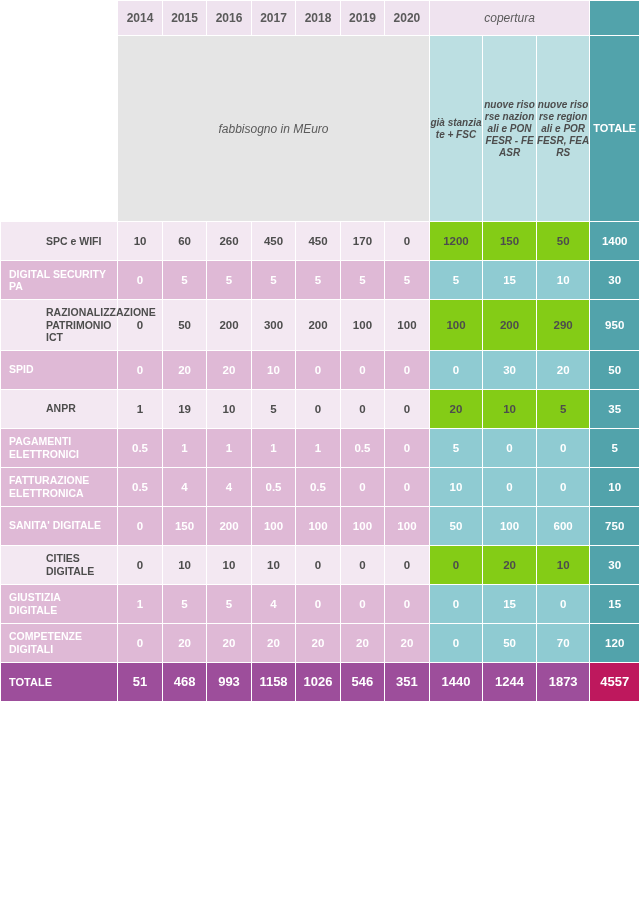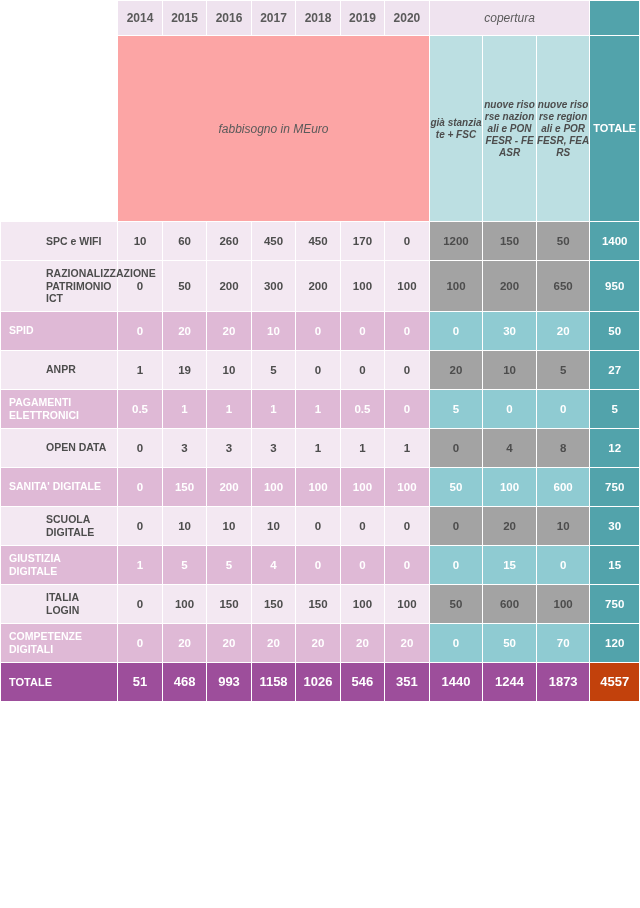--- a/index.html
+++ b/index.html
@@ -43,21 +43,21 @@
     height:22px;
     font-size:12px;
     font-style:italic;
     font-weight:normal;
     color:#5a5a5a;
   }
   .hdr-tot-top{background:#52a3ab;}
 
   
   .hdr-fab{
-    background:#fca5a5;
+    background:#e5e5e5;
     height:185px;
     font-style:italic;
     font-weight:normal;
     font-size:12px;
     color:#5a5a5a;
   }
   .hdr-sub{
     background:#bcdfe2;
     height:185px;
     font-style:italic;
@@ -84,32 +84,32 @@
     line-height:12.5px;
     font-weight:bold;
     color:#4d4d4d;
   }
   .lbl.pink-light{background:#f3e8f2;color:#4d4d4d;padding-left:45px;}
   .lbl.pink-mid{background:#dfb9d6;color:#ffffff;}
 
   .num{font-size:11.5px;}
   .fab-light{background:#f3e8f2;}
   .fab-mid{background:#dfb9d6;color:#ffffff;}
-  .cov-light{background:#a3a3a3;}
+  .cov-light{background:#84cc16;}
   .cov-mid{background:#8fcbd2;color:#ffffff;}
   .tot-cell{background:#52a3ab;color:#ffffff;font-size:11.5px;}
 
   
   .trow-lbl{
     background:#9d4e9b;color:#ffffff;text-align:left;
     padding:6px 8px;font-size:11px;font-weight:bold;
   }
   .trow-fab{background:#9d4e9b;color:#ffffff;font-size:13px;font-weight:bold;}
   .trow-cov{background:#9d4e9b;color:#ffffff;font-size:13px;font-weight:bold;}
-  .trow-tot{background:#c2410c;color:#ffffff;font-size:13px;font-weight:bold;}
+  .trow-tot{background:#be185d;color:#ffffff;font-size:13px;font-weight:bold;}
   tr.body-row{height:38px;}
   tr.tall{height:37px;}
 </style>
 </head>
 <body>
 
 <table>
   <colgroup>
     <col class="c-label">
       <col class="c-year">
@@ -152,32 +152,46 @@
         <td class="num fab-light">260</td>
         <td class="num fab-light">450</td>
         <td class="num fab-light">450</td>
         <td class="num fab-light">170</td>
         <td class="num fab-light">0</td>
         <td class="num cov-light">1200</td>
         <td class="num cov-light">150</td>
         <td class="num cov-light">50</td>
         <td class="tot-cell">1400</td>
       </tr>
+      <tr class="body-row">
+        <td class="lbl pink-mid">DIGITAL SECURITY PA</td>
+        <td class="num fab-mid">0</td>
+        <td class="num fab-mid">5</td>
+        <td class="num fab-mid">5</td>
+        <td class="num fab-mid">5</td>
+        <td class="num fab-mid">5</td>
+        <td class="num fab-mid">5</td>
+        <td class="num fab-mid">5</td>
+        <td class="num cov-mid">5</td>
+        <td class="num cov-mid">15</td>
+        <td class="num cov-mid">10</td>
+        <td class="tot-cell">30</td>
+      </tr>
       <tr class="body-row tall">
         <td class="lbl pink-light">RAZIONALIZZAZIONE PATRIMONIO ICT</td>
         <td class="num fab-light">0</td>
         <td class="num fab-light">50</td>
         <td class="num fab-light">200</td>
         <td class="num fab-light">300</td>
         <td class="num fab-light">200</td>
         <td class="num fab-light">100</td>
         <td class="num fab-light">100</td>
         <td class="num cov-light">100</td>
         <td class="num cov-light">200</td>
-        <td class="num cov-light">650</td>
+        <td class="num cov-light">290</td>
         <td class="tot-cell">950</td>
       </tr>
       <tr class="body-row">
         <td class="lbl pink-mid">SPID</td>
         <td class="num fab-mid">0</td>
         <td class="num fab-mid">20</td>
         <td class="num fab-mid">20</td>
         <td class="num fab-mid">10</td>
         <td class="num fab-mid">0</td>
         <td class="num fab-mid">0</td>
@@ -192,66 +206,66 @@
         <td class="num fab-light">1</td>
         <td class="num fab-light">19</td>
         <td class="num fab-light">10</td>
         <td class="num fab-light">5</td>
         <td class="num fab-light">0</td>
         <td class="num fab-light">0</td>
         <td class="num fab-light">0</td>
         <td class="num cov-light">20</td>
         <td class="num cov-light">10</td>
         <td class="num cov-light">5</td>
-        <td class="tot-cell">27</td>
+        <td class="tot-cell">35</td>
       </tr>
       <tr class="body-row">
         <td class="lbl pink-mid">PAGAMENTI ELETTRONICI</td>
         <td class="num fab-mid">0.5</td>
         <td class="num fab-mid">1</td>
         <td class="num fab-mid">1</td>
         <td class="num fab-mid">1</td>
         <td class="num fab-mid">1</td>
         <td class="num fab-mid">0.5</td>
         <td class="num fab-mid">0</td>
         <td class="num cov-mid">5</td>
         <td class="num cov-mid">0</td>
         <td class="num cov-mid">0</td>
         <td class="tot-cell">5</td>
       </tr>
       <tr class="body-row">
-        <td class="lbl pink-light">OPEN DATA</td>
-        <td class="num fab-light">0</td>
-        <td class="num fab-light">3</td>
-        <td class="num fab-light">3</td>
-        <td class="num fab-light">3</td>
-        <td class="num fab-light">1</td>
-        <td class="num fab-light">1</td>
-        <td class="num fab-light">1</td>
-        <td class="num cov-light">0</td>
-        <td class="num cov-light">4</td>
-        <td class="num cov-light">8</td>
-        <td class="tot-cell">12</td>
+        <td class="lbl pink-mid">FATTURAZIONE ELETTRONICA</td>
+        <td class="num fab-mid">0.5</td>
+        <td class="num fab-mid">4</td>
+        <td class="num fab-mid">4</td>
+        <td class="num fab-mid">0.5</td>
+        <td class="num fab-mid">0.5</td>
+        <td class="num fab-mid">0</td>
+        <td class="num fab-mid">0</td>
+        <td class="num cov-mid">10</td>
+        <td class="num cov-mid">0</td>
+        <td class="num cov-mid">0</td>
+        <td class="tot-cell">10</td>
       </tr>
       <tr class="body-row">
         <td class="lbl pink-mid">SANITA' DIGITALE</td>
         <td class="num fab-mid">0</td>
         <td class="num fab-mid">150</td>
         <td class="num fab-mid">200</td>
         <td class="num fab-mid">100</td>
         <td class="num fab-mid">100</td>
         <td class="num fab-mid">100</td>
         <td class="num fab-mid">100</td>
         <td class="num cov-mid">50</td>
         <td class="num cov-mid">100</td>
         <td class="num cov-mid">600</td>
         <td class="tot-cell">750</td>
       </tr>
       <tr class="body-row">
-        <td class="lbl pink-light">SCUOLA DIGITALE</td>
+        <td class="lbl pink-light">CITIES DIGITALE</td>
         <td class="num fab-light">0</td>
         <td class="num fab-light">10</td>
         <td class="num fab-light">10</td>
         <td class="num fab-light">10</td>
         <td class="num fab-light">0</td>
         <td class="num fab-light">0</td>
         <td class="num fab-light">0</td>
         <td class="num cov-light">0</td>
         <td class="num cov-light">20</td>
         <td class="num cov-light">10</td>
@@ -263,34 +277,20 @@
         <td class="num fab-mid">5</td>
         <td class="num fab-mid">5</td>
         <td class="num fab-mid">4</td>
         <td class="num fab-mid">0</td>
         <td class="num fab-mid">0</td>
         <td class="num fab-mid">0</td>
         <td class="num cov-mid">0</td>
         <td class="num cov-mid">15</td>
         <td class="num cov-mid">0</td>
         <td class="tot-cell">15</td>
-      </tr>
-      <tr class="body-row">
-        <td class="lbl pink-light">ITALIA LOGIN</td>
-        <td class="num fab-light">0</td>
-        <td class="num fab-light">100</td>
-        <td class="num fab-light">150</td>
-        <td class="num fab-light">150</td>
-        <td class="num fab-light">150</td>
-        <td class="num fab-light">100</td>
-        <td class="num fab-light">100</td>
-        <td class="num cov-light">50</td>
-        <td class="num cov-light">600</td>
-        <td class="num cov-light">100</td>
-        <td class="tot-cell">750</td>
       </tr>
       <tr class="body-row">
         <td class="lbl pink-mid">COMPETENZE DIGITALI</td>
         <td class="num fab-mid">0</td>
         <td class="num fab-mid">20</td>
         <td class="num fab-mid">20</td>
         <td class="num fab-mid">20</td>
         <td class="num fab-mid">20</td>
         <td class="num fab-mid">20</td>
         <td class="num fab-mid">20</td>

